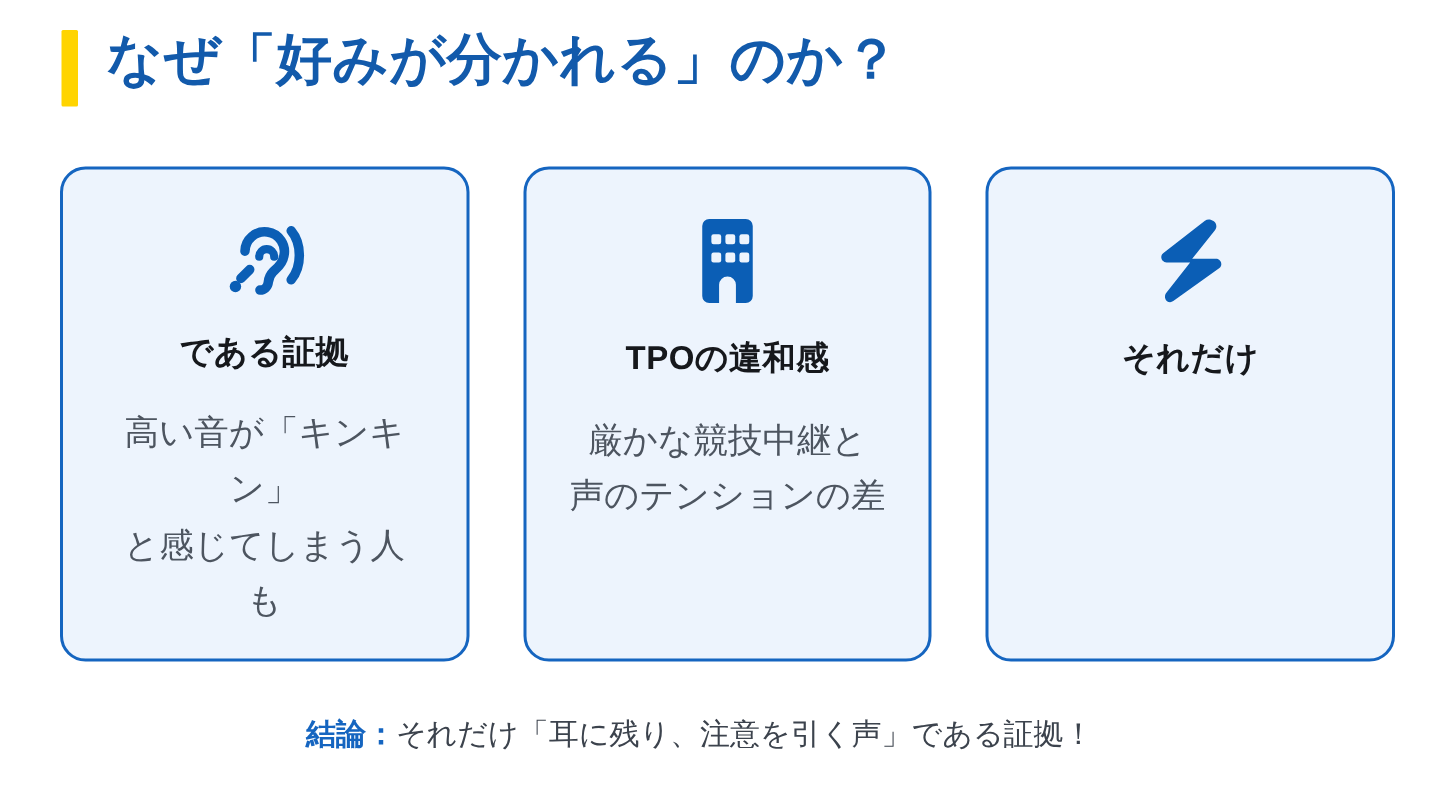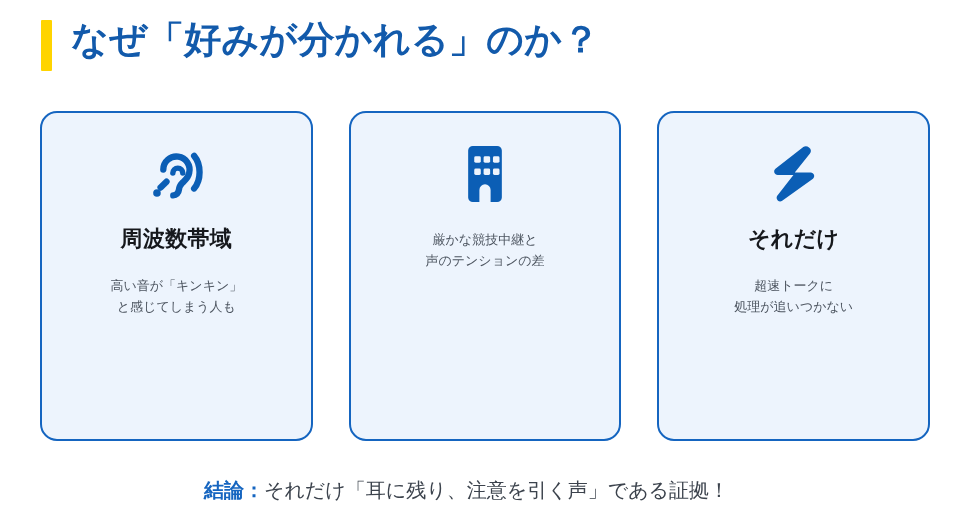--- a/index.html
+++ b/index.html
@@ -83,21 +83,21 @@
     margin-top: 18px;
     font-size: 22px;
     font-weight: bold;
     color: #16181C;
     text-align: center;
     line-height: 1.25;
     letter-spacing: 0.3px;
   }
   .card-body {
     margin-top: 22px;
-    font-size: 13px;
+    font-size: 23px;
     line-height: 1.62;
     color: #4D5560;
     text-align: center;
     max-width: 205px;
     white-space: pre-line;
     word-break: break-all;
   }
   .card-2 .card-body,
   .card-3 .card-body {
     max-width: 240px;
@@ -139,50 +139,49 @@
           <path d="M52 12c4.2 5 6 11.2 6 18s-1.8 13-6 18" stroke="currentColor" stroke-width="7" stroke-linecap="round"></path>
 
           <path d="M18 27a14.5 14.5 0 1 1 28.5 4c-0.9 5.6-5.1 8.4-7.9 11.2-2.4 2.4-3.1 4.6-3.4 7.4-0.4 3.5-2.8 6-6.2 6" stroke="currentColor" stroke-width="7" stroke-linecap="round" stroke-linejoin="round"></path>
 
           <path d="M28.5 31a5.5 5.5 0 0 1 11 0" stroke="currentColor" stroke-width="6" stroke-linecap="round"></path>
 
           <path d="M21.5 40.5l-6.5 6.5" stroke="currentColor" stroke-width="7" stroke-linecap="round"></path>
           <circle cx="11" cy="53" r="4.2" fill="currentColor"></circle>
         </svg>
       </div>
-      <div class="card-title">周波数帯域</div>
+      <div class="card-title">である証拠</div>
       <div class="card-body">高い音が「キンキン」
 と感じてしまう人も</div>
     </div>
 
     <div class="card card-2">
       <div class="card-icon">
         <svg width="54" height="58" viewBox="0 0 56 62" aria-hidden="true">
           <path d="M10 6a5 5 0 0 1 5-5h26a5 5 0 0 1 5 5v50a5 5 0 0 1-5 5h-7V48a6 6 0 0 0-12 0v13h-7a5 5 0 0 1-5-5V6z" fill="currentColor"></path>
           <rect x="16.5" y="12" width="7" height="7" rx="1.6" fill="#EDF4FD"></rect>
           <rect x="26.5" y="12" width="7" height="7" rx="1.6" fill="#EDF4FD"></rect>
           <rect x="36.5" y="12" width="7" height="7" rx="1.6" fill="#EDF4FD"></rect>
           <rect x="16.5" y="25" width="7" height="7" rx="1.6" fill="#EDF4FD"></rect>
           <rect x="26.5" y="25" width="7" height="7" rx="1.6" fill="#EDF4FD"></rect>
           <rect x="36.5" y="25" width="7" height="7" rx="1.6" fill="#EDF4FD"></rect>
         </svg>
       </div>
+      <div class="card-title">TPOの違和感</div>
       <div class="card-body">厳かな競技中継と
 声のテンションの差</div>
     </div>
 
     <div class="card card-3">
       <div class="card-icon">
         <svg width="54" height="60" viewBox="0 0 52 62" aria-hidden="true">
           <path d="M41.5 3.5c2.2 1.4 2.6 4.3 1 6.3L26.8 29.5h16.4c3.4 0 5 4.2 2.4 6.4L13.8 58.6c-2.1 1.6-5 0.5-5.6-2-0.4-1.5 0.1-2.9 1.1-4L25.4 32H9.2c-3.4 0-5-4.2-2.4-6.4L35.6 3.2c1.7-1.3 4.1-1.1 5.9 0.3z" fill="currentColor"></path>
         </svg>
       </div>
       <div class="card-title">それだけ</div>
-      <div class="card-body">超速トークに
-処理が追いつかない</div>
     </div>
 
   </div>
 
   <div class="conclusion">
     <span class="conclusion-label">結論：</span><span class="conclusion-text">それだけ「耳に残り、注意を引く声」である証拠！</span>
   </div>
 
 </div>
 

